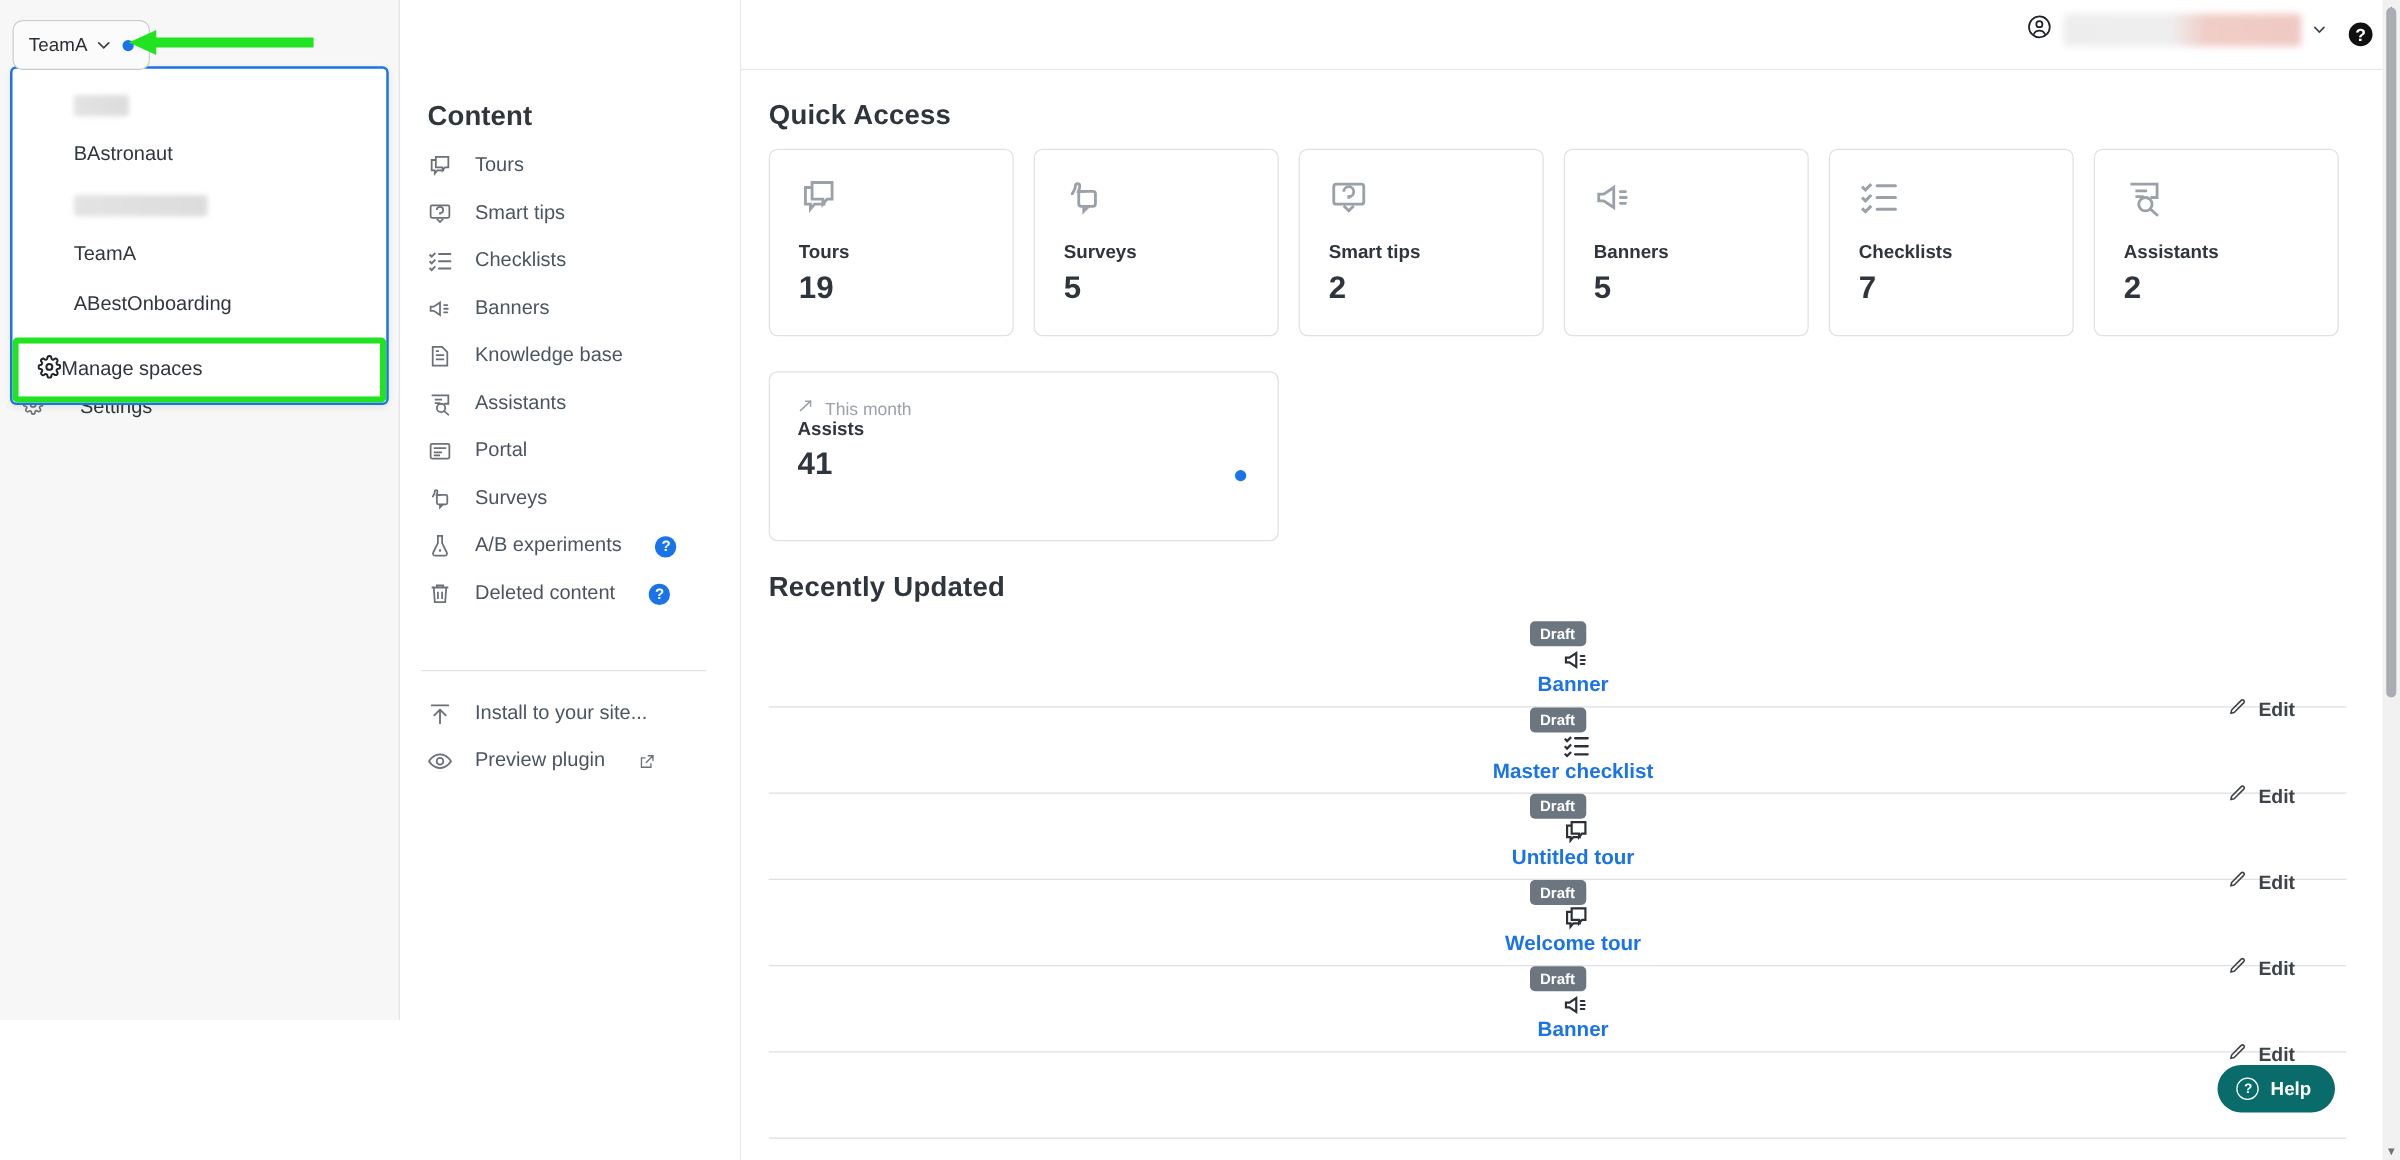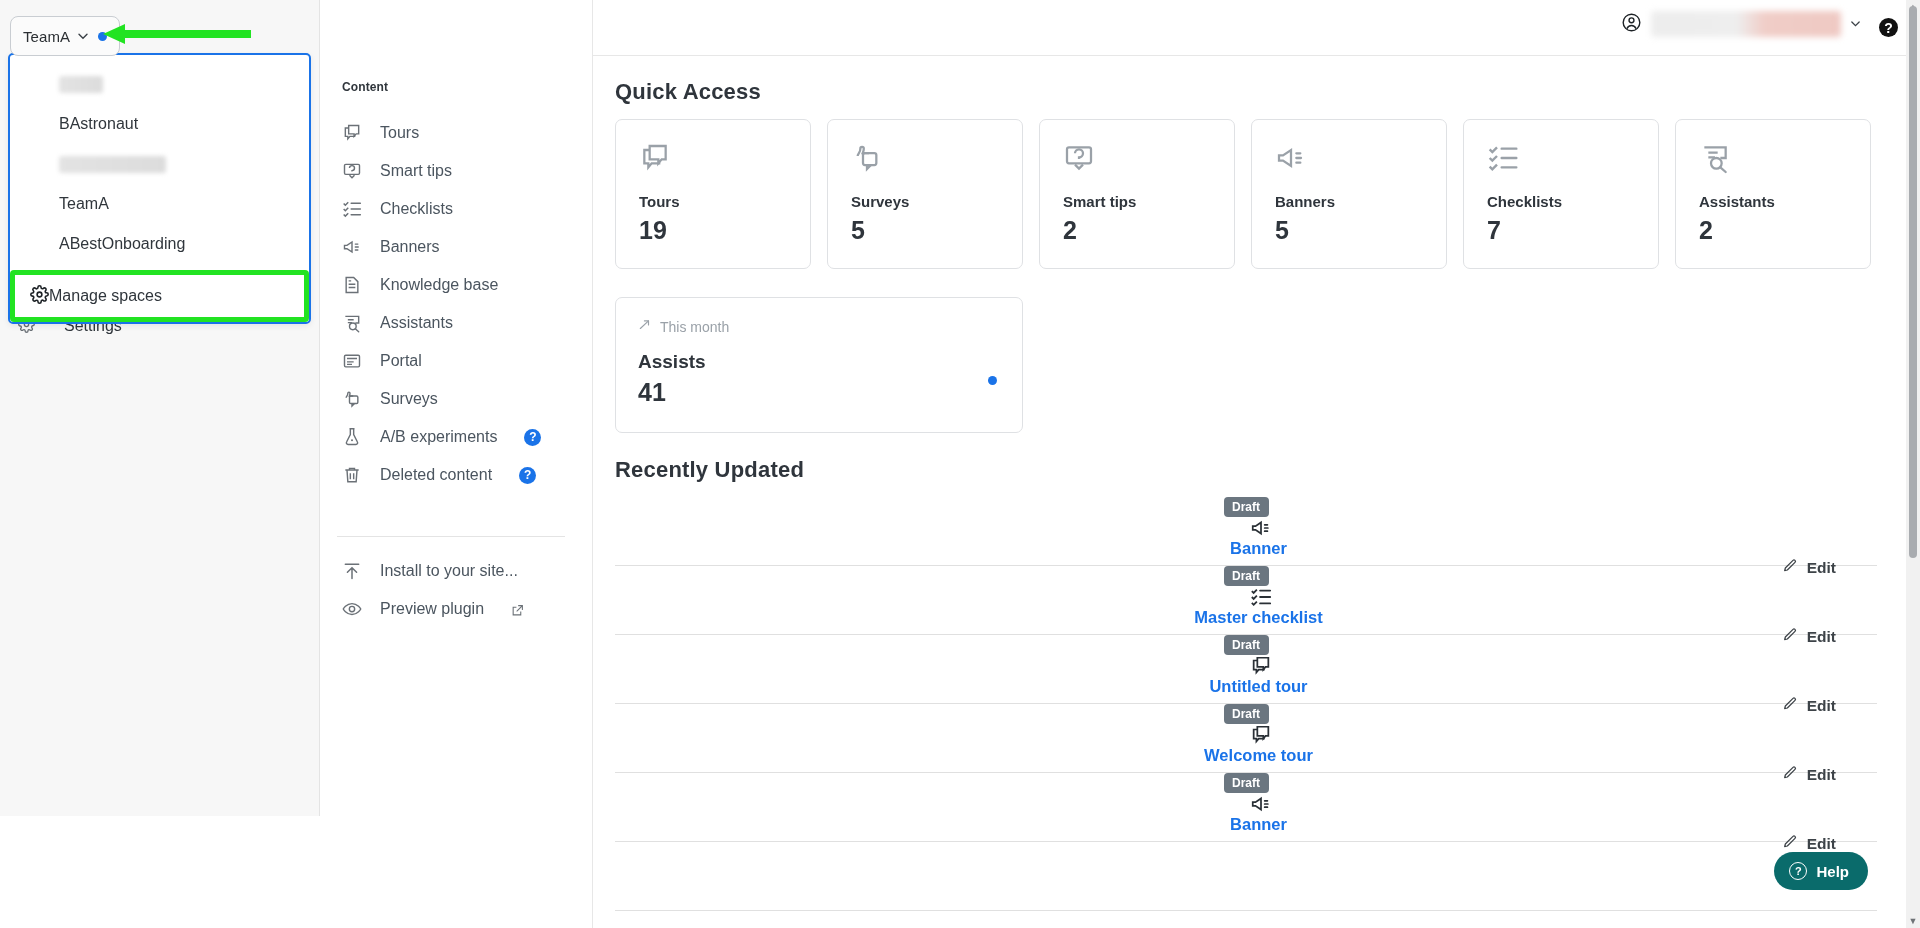--- a/index.html
+++ b/index.html
@@ -95,21 +95,21 @@
   
   .content-nav {
     position: absolute; left: 321px; top: 0;
     width: 272px; height: 928px;
     background: #ffffff;
     border-right: 1px solid #e7e7e7;
     padding: 0 0 0 0;
   }
   .content-title {
     position: absolute; left: 21px; top: 80px;
-    font-size: 12px; font-weight: bold; color: #30363c;
+    font-size: 22px; font-weight: bold; color: #30363c;
     letter-spacing: .1px;
     text-align: right;
   }
   .nav-list { position: absolute; left: 0; top: 114px; width: 272px; }
   .nav-item {
     height: 38px; display: flex; align-items: center;
     padding-left: 21px; gap: 18px;
     color: #4b555f; font-size: 16px;
     cursor: pointer;
   }
@@ -186,21 +186,21 @@
   .assists-card {
     position: relative;
     width: 408px; height: 136px;
     border: 1px solid #dfe1e4; border-radius: 7px;
     padding: 20px 0 0 22px; background: #fff;
   }
   .this-month {
     display: flex; align-items: center; gap: 8px;
     font-size: 14px; color: #9aa1a8;
   }
-  .assists-label { font-size: 19px; font-weight: bold; color: #2f353c; margin-top: 16px; }
+  .assists-label { font-size: 15px; font-weight: bold; color: #2f353c; }
   .assists-count { font-size: 25px; font-weight: bold; color: #2f353c; margin-top: 5px; }
   .assists-dot {
     position: absolute; right: 25px; bottom: 47px;
     width: 9px; height: 9px; border-radius: 50%; background: #1a73e8;
   }
   .invite-card {
     width: 408px; height: 136px;
     border: 1px solid #dfe1e4; border-radius: 7px;
     background: #fff;
     display: flex; flex-direction: column;

